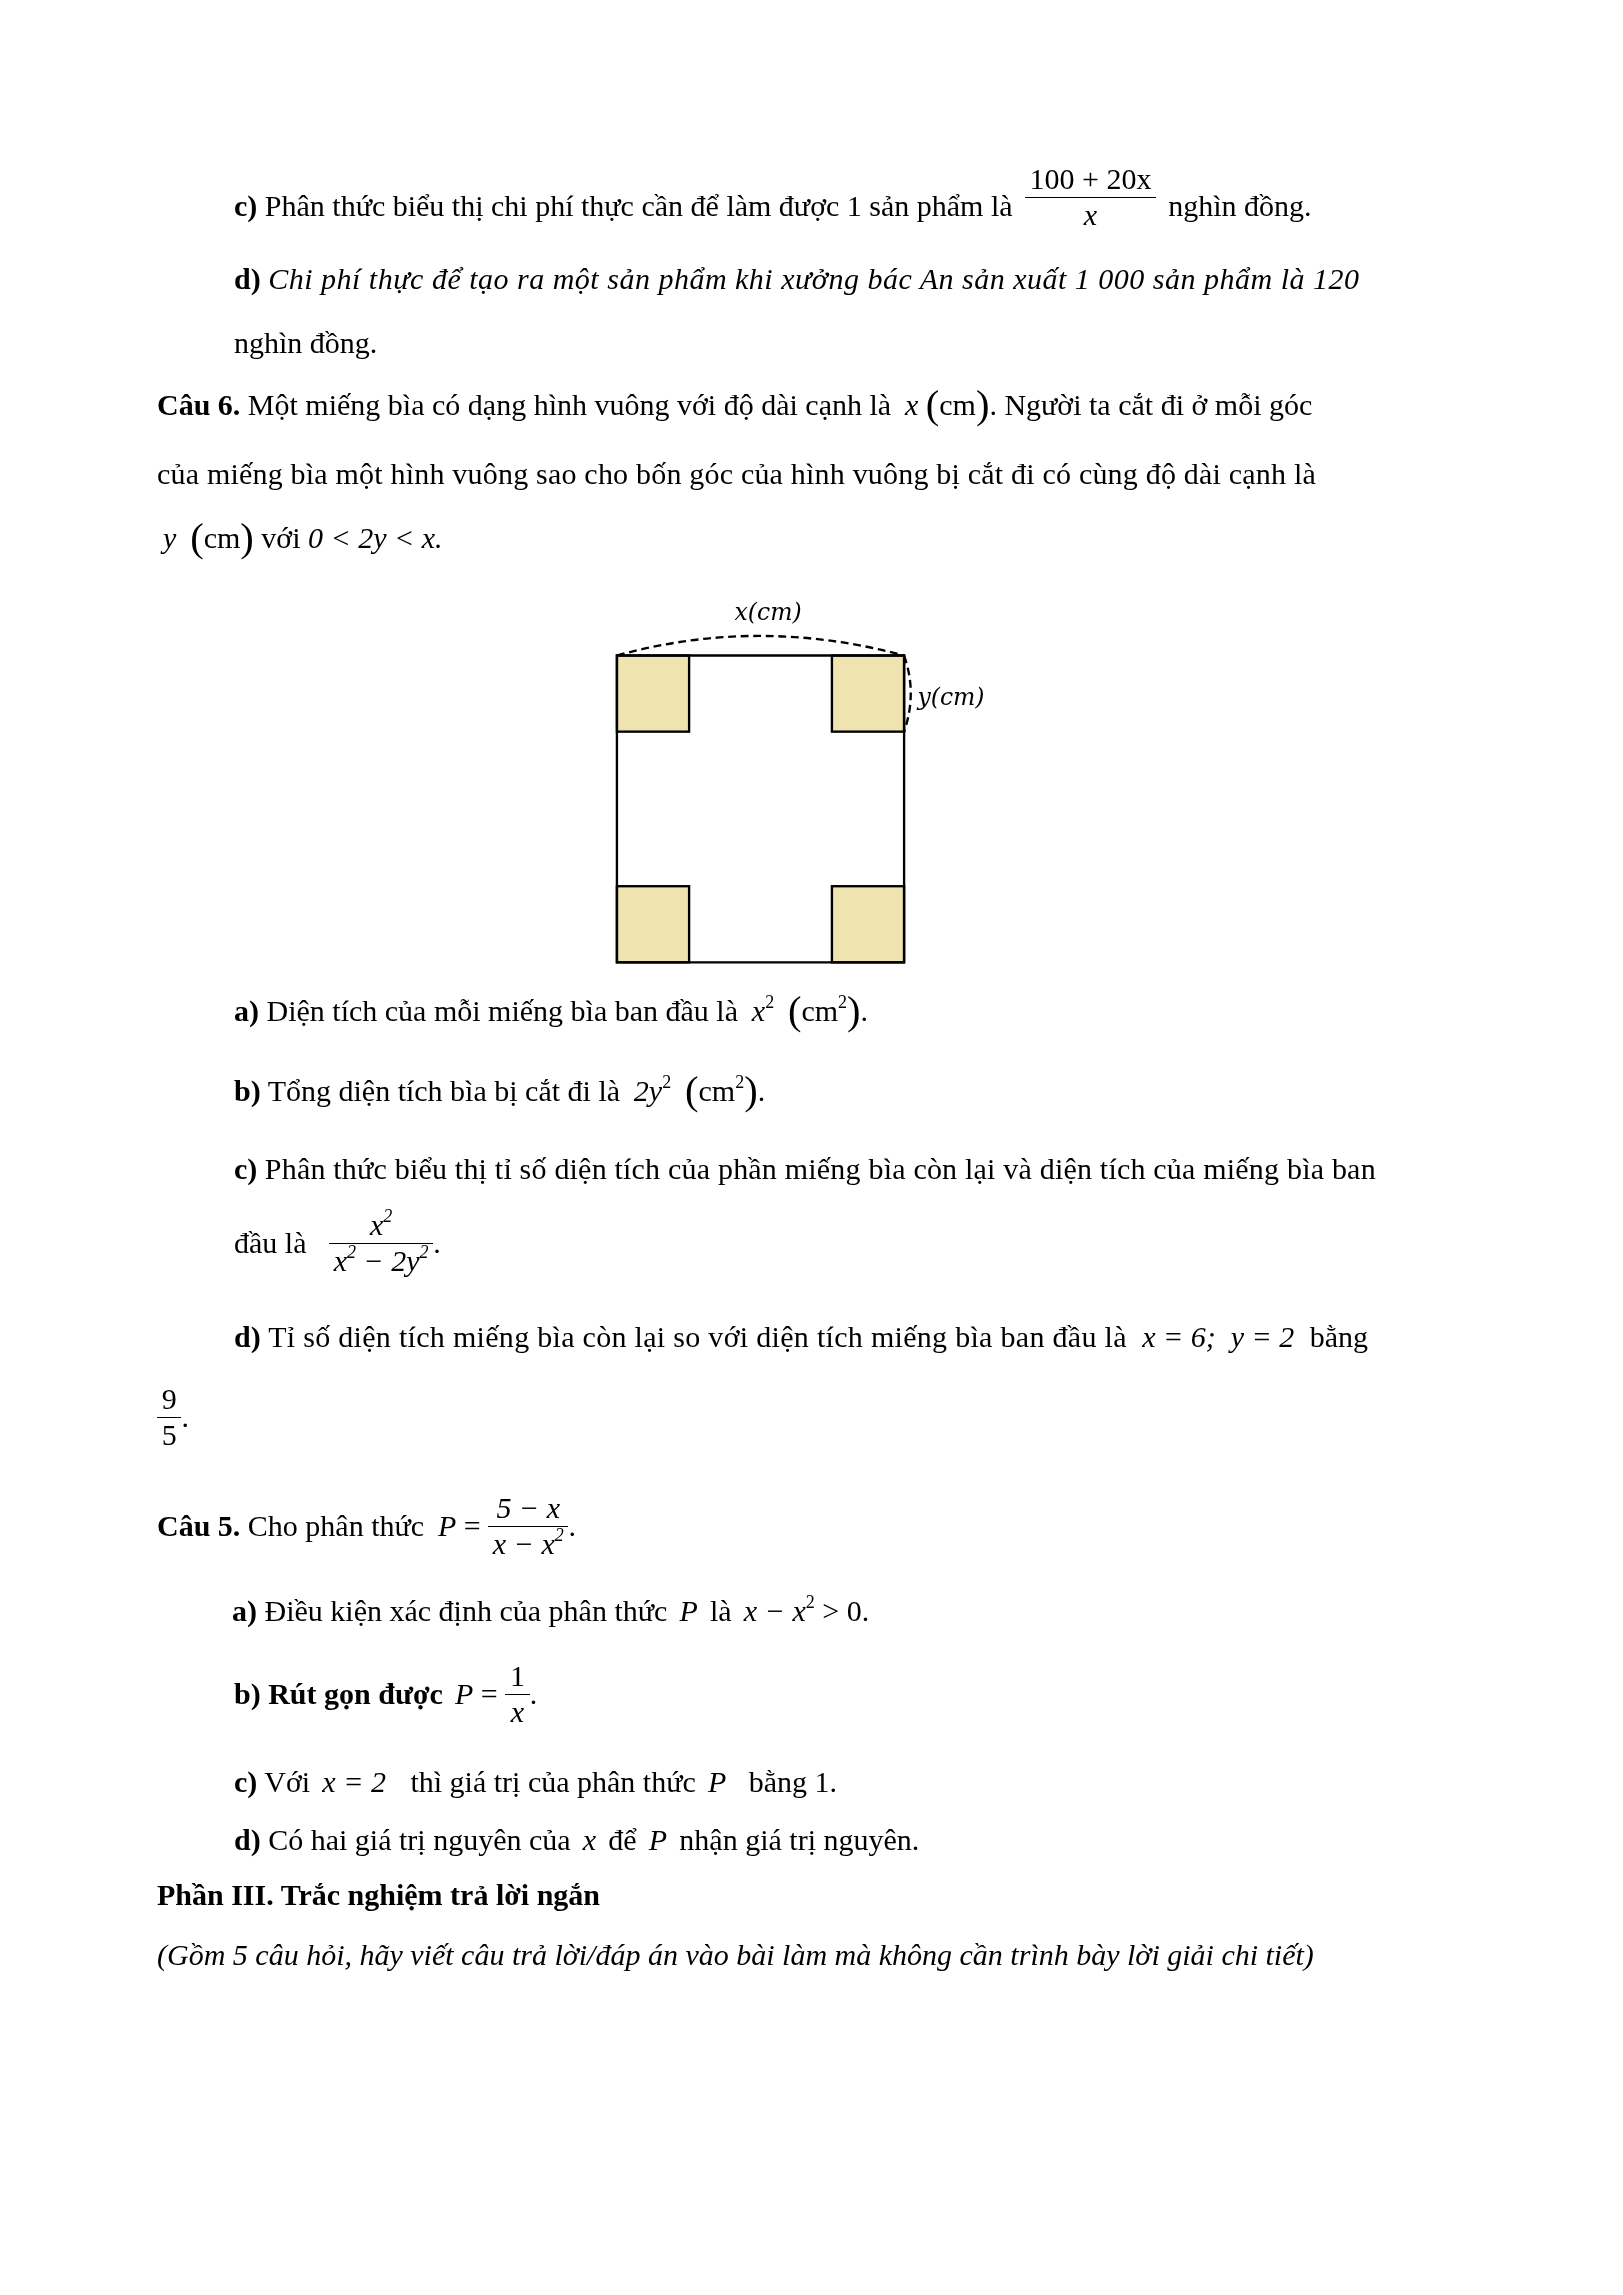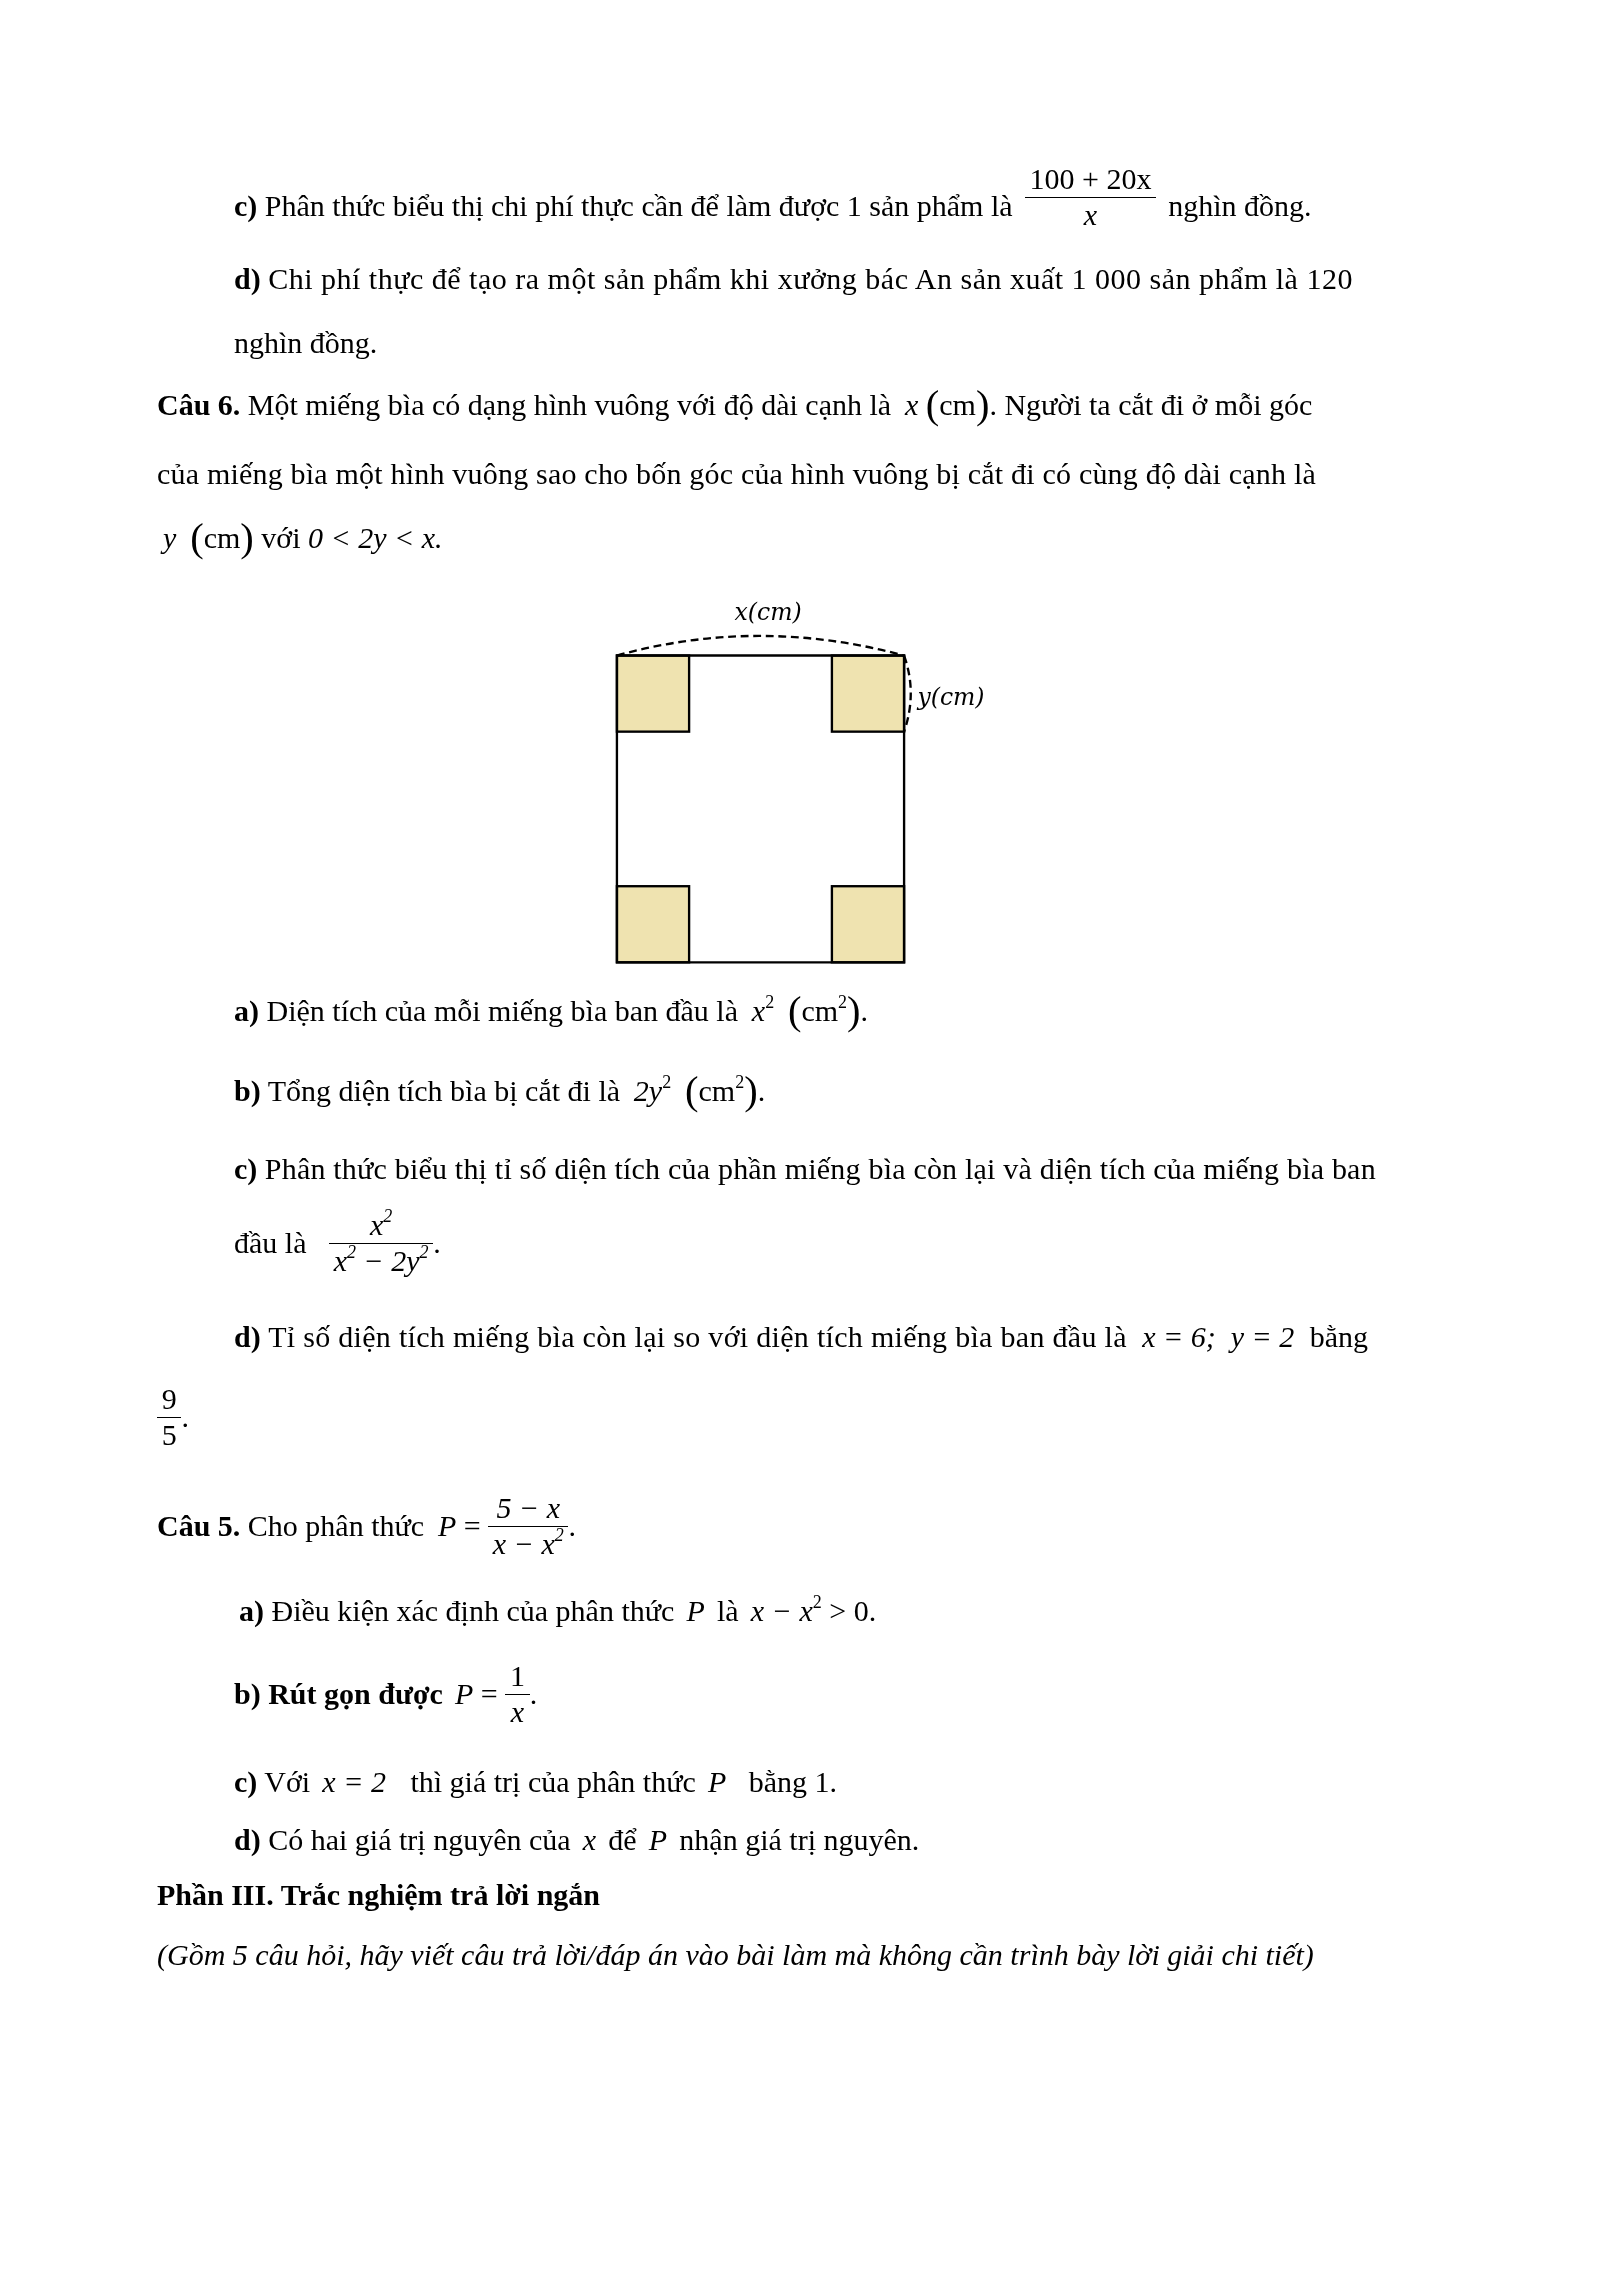--- a/index.html
+++ b/index.html
@@ -25,21 +25,21 @@
   <span>Phân thức biểu thị chi phí thực cần để làm được 1 sản phẩm là</span>
   <span class="frac" style="margin:0 4.7px; vertical-align:-0.3em;">
     <span class="num">100 + 20x</span>
     <span class="den m">x</span>
   </span>
   <span>nghìn đồng.</span>
 </div>
 
 <div class="line" style="left:234px; top:264px; width:1241px;">
   <span class="b">d)</span>
-  <span style="letter-spacing:0.5px;">Chi phí thực để tạo ra một sản phẩm khi xưởng bác An sản xuất 1 000  sản phẩm là 120</span>
+  <span style="letter-spacing:0.5px;font-style:italic;">Chi phí thực để tạo ra một sản phẩm khi xưởng bác An sản xuất 1 000  sản phẩm là 120</span>
 </div>
 <div class="line" style="left:234px; top:328px;">nghìn đồng.</div>
 
 <div class="line" style="left:157px; top:390px;">
   <span class="b">Câu 6.</span>
   <span>Một miếng bìa có dạng hình vuông với độ dài cạnh là</span>
   <span class="m" style="margin-left:6.3px;">x</span>
   <span class="paren">(</span><span>cm</span><span class="paren">)</span><span>. Người ta cắt đi ở mỗi góc</span>
 </div>
 <div class="line" style="left:157px; top:459px; letter-spacing:0.2px;">của miếng bìa một hình vuông sao cho bốn góc của hình vuông bị cắt đi có cùng độ dài cạnh là</div>
@@ -105,21 +105,21 @@
 
 <div class="line" style="left:157px; top:1491px;">
   <span class="b" style="vertical-align:middle;">Câu 5.</span>
   <span style="vertical-align:middle;">Cho phân thức</span>
   <span class="m" style="vertical-align:middle; margin-left:6.3px;">P</span><span style="vertical-align:middle; white-space:pre;"> = </span><span class="frac">
     <span class="num m">5 − x</span>
     <span class="den m"><span>x − x</span><sup>2</sup></span>
   </span><span style="vertical-align:middle;">.</span>
 </div>
 
-<div class="line" style="left:239px; top:1596px;">
+<div class="line" style="left:232px; top:1596px;">
   <span class="b">a)</span>
   <span>Điều kiện xác định của phân thức</span>
   <span class="m" style="margin-left:4.7px;">P</span>
   <span style="margin-left:4.7px;">là</span>
   <span class="m" style="margin-left:4.7px;">x − x</span><sup>2</sup><span style="white-space:pre;"> &gt; 0.</span>
 </div>
 
 <div class="line" style="left:234px; top:1659px;">
   <span class="b" style="vertical-align:middle;">b)</span>
   <span style="vertical-align:middle;font-weight:bold;">Rút gọn được</span>

